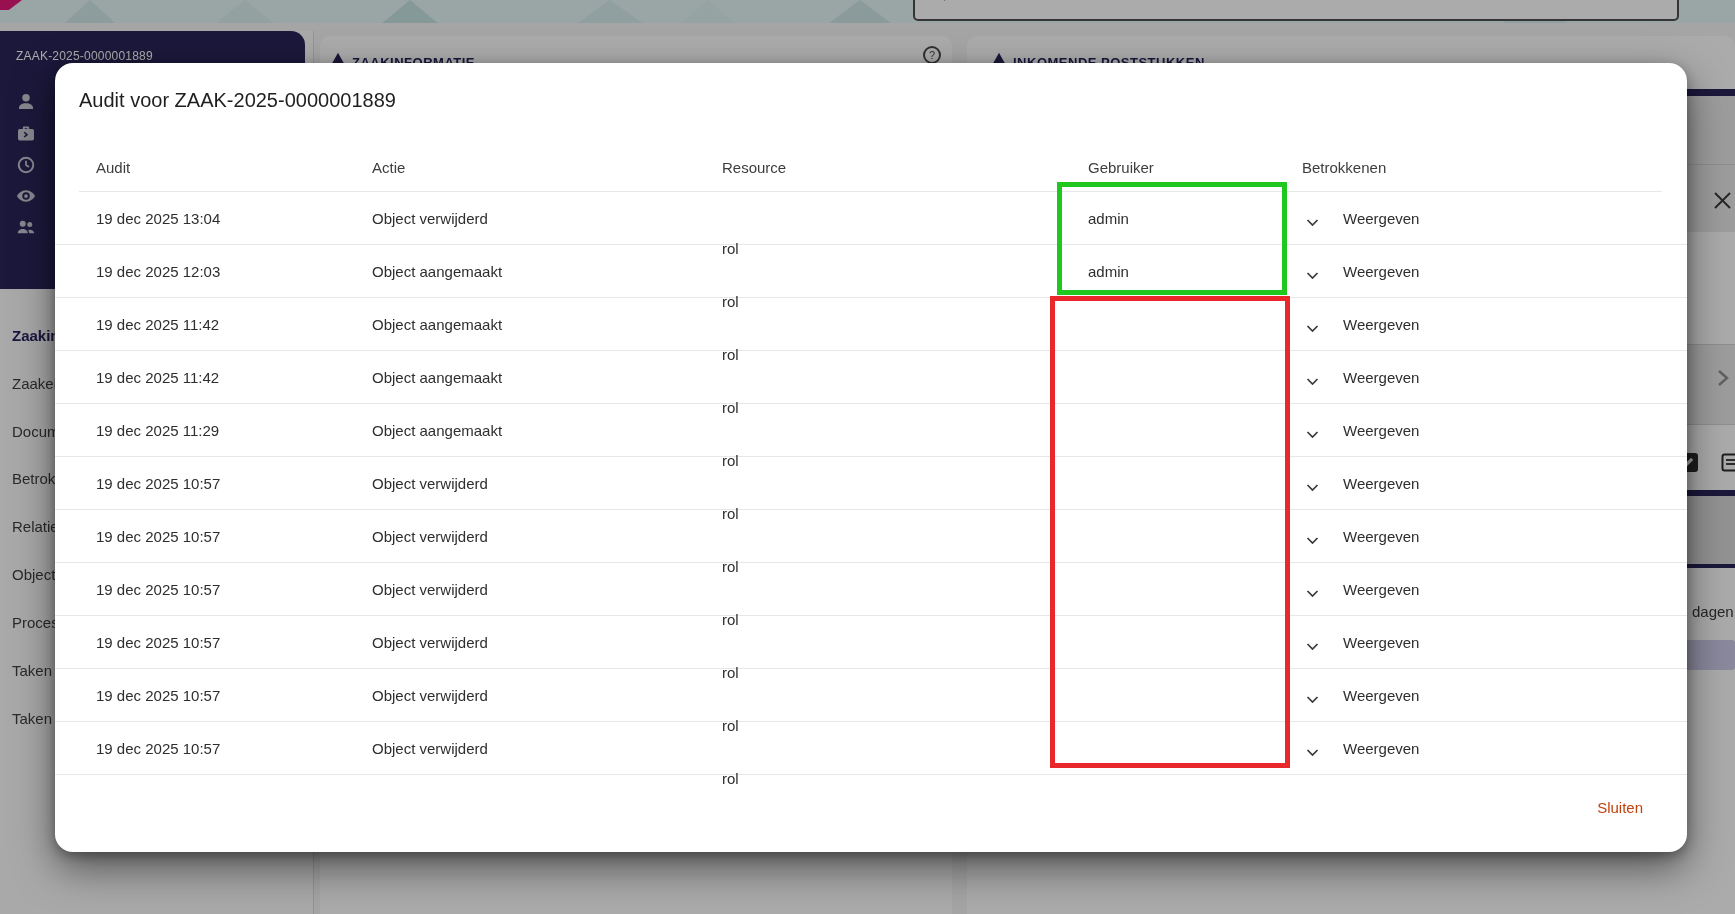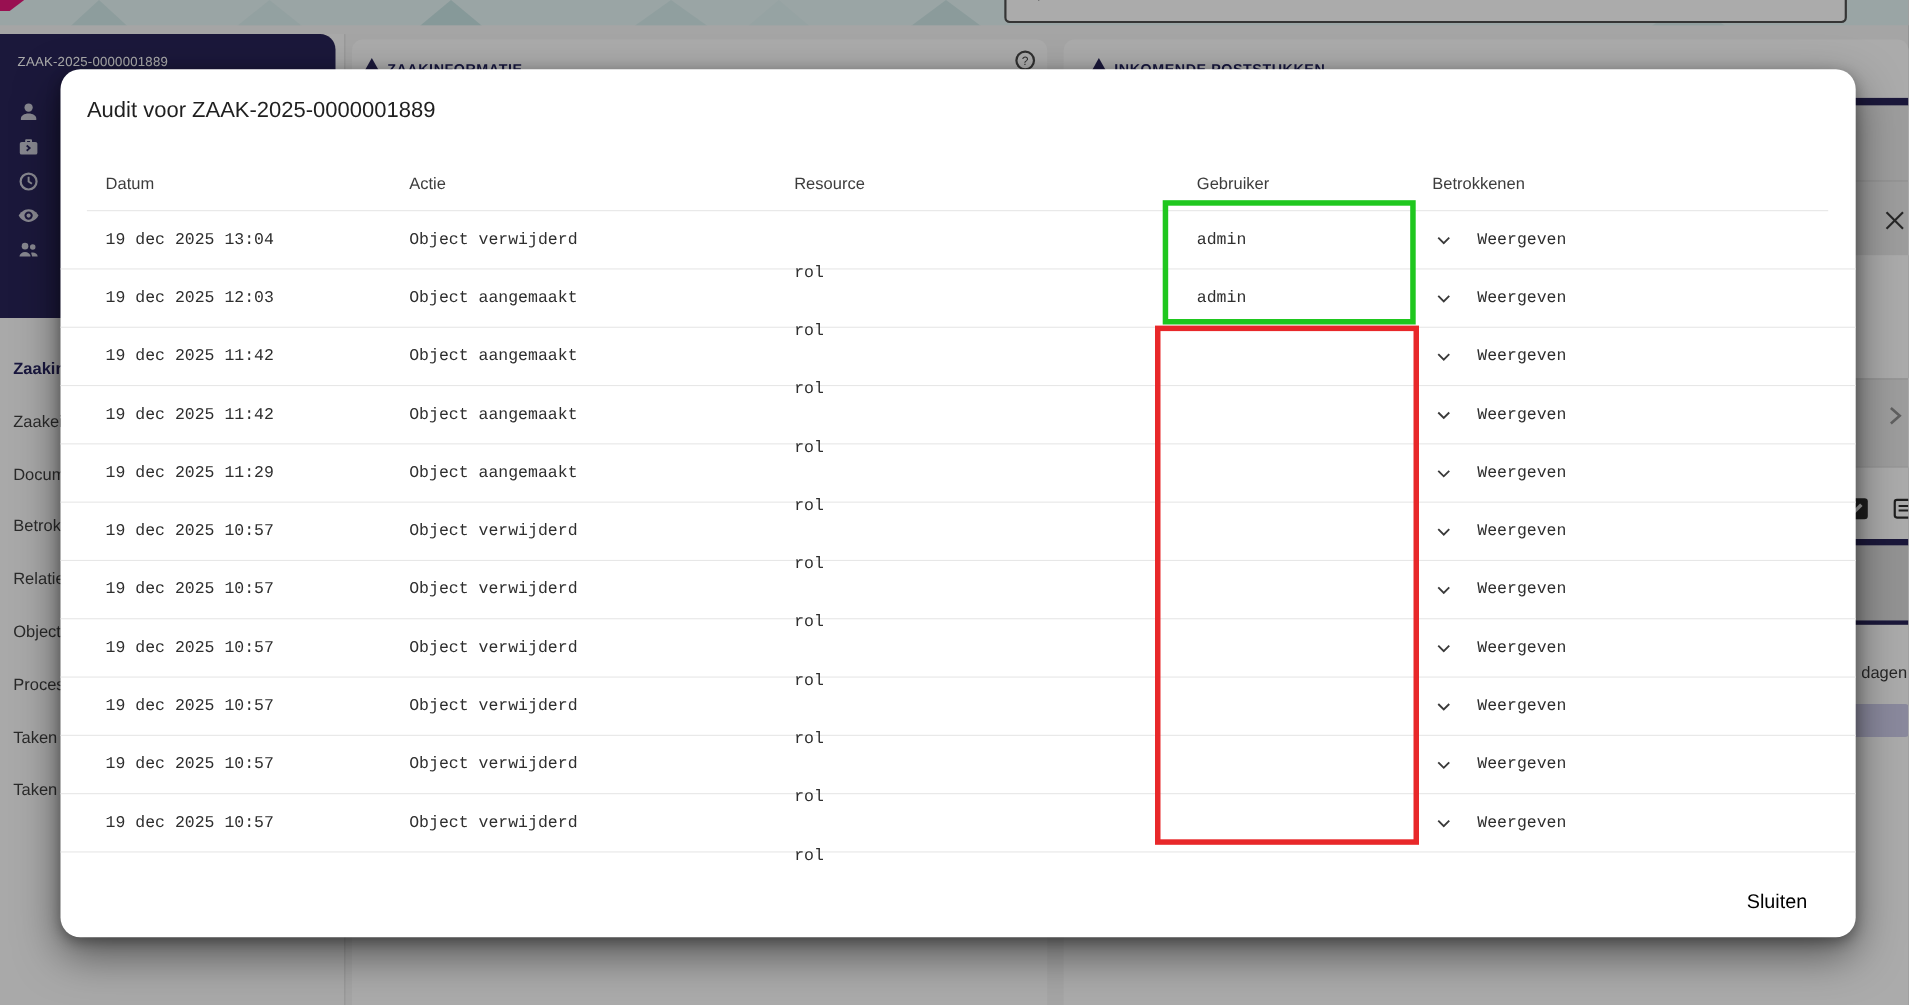--- a/index.html
+++ b/index.html
@@ -49,29 +49,29 @@
              background:rgba(0,0,0,0.33); z-index:5; }
   
   .modal { position:absolute; left:55px; top:63px; width:1632px; height:789px;
            background:#ffffff; border-radius:18px; z-index:10;
            box-shadow:0 16px 40px rgba(0,0,0,.5), 0 4px 12px rgba(0,0,0,.3); }
   .modal-title { position:absolute; left:24px; top:26px; font-size:20px; color:#1f1f1f; }
   .thead { position:absolute; left:0; top:96px; width:100%; height:22px;
            font-size:15px; color:#3d3d3d; }
   .thead span { position:absolute; white-space:nowrap; }
   .hdr-div { position:absolute; left:24px; top:128px; width:1583px; height:1px; background:#e7e7e7; }
-  .rows { position:absolute; left:0; top:129px; width:100%;font-family:Liberation Mono, monospace; }
+  .rows { position:absolute; left:0; top:129px; width:100%; }
   .trow { position:relative; height:53px; border-bottom:1px solid #e7e7e7;
           font-size:15px; color:#2e2e2e; }
   .c { position:absolute; top:50%; transform:translateY(-50%); white-space:nowrap; }
   .c-datum { left:41px; } .c-actie { left:317px; } .c-res { left:667px;margin-top:30px; } .c-geb { left:1033px; }
-  .c-exp { left:1251px; display:flex; align-items:center; gap:24px; cursor:pointer; }
+  .c-exp { left:1251px; display:flex; align-items:flex-end; gap:24px; cursor:pointer; }
   .c-exp svg { display:block; }
   .close-btn { position:absolute; right:44px; top:736px; background:none; border:none;
-               font-size:18px; color:#000000; font-family:inherit; cursor:pointer;margin-top:10px; }
+               font-size:15px; color:#c2410c; font-family:inherit; cursor:pointer; }
   
   .anno { position:absolute; z-index:30; pointer-events:none; border-style:solid; border-width:5px; }
   #anno-green { left:1057px; top:182px; width:230px; height:113px; }
   #anno-red   { left:1050px; top:296px; width:240px; height:472px; }
 </style>
 </head>
 <body>
 
 <div id="screen">
 
@@ -215,21 +215,21 @@
     <div class="fragment" style="left:725px;top:567px">dagen te</div>
     <div class="lav-btn" style="left:688px;top:604px"></div>
   </div>
 
   <div class="overlay"></div>
 
   <div class="modal">
     <div class="modal-title">Audit voor ZAAK-2025-0000001889</div>
 
     <div class="thead">
-      <span style="left:41px">Datum</span>
+      <span style="left:41px">Audit</span>
       <span style="left:317px">Actie</span>
       <span style="left:667px">Resource</span>
       <span style="left:1033px">Gebruiker</span>
       <span style="left:1247px">Betrokkenen</span>
     </div>
     <div class="hdr-div"></div>
 
     <div class="rows">
 
         <div class="trow">

